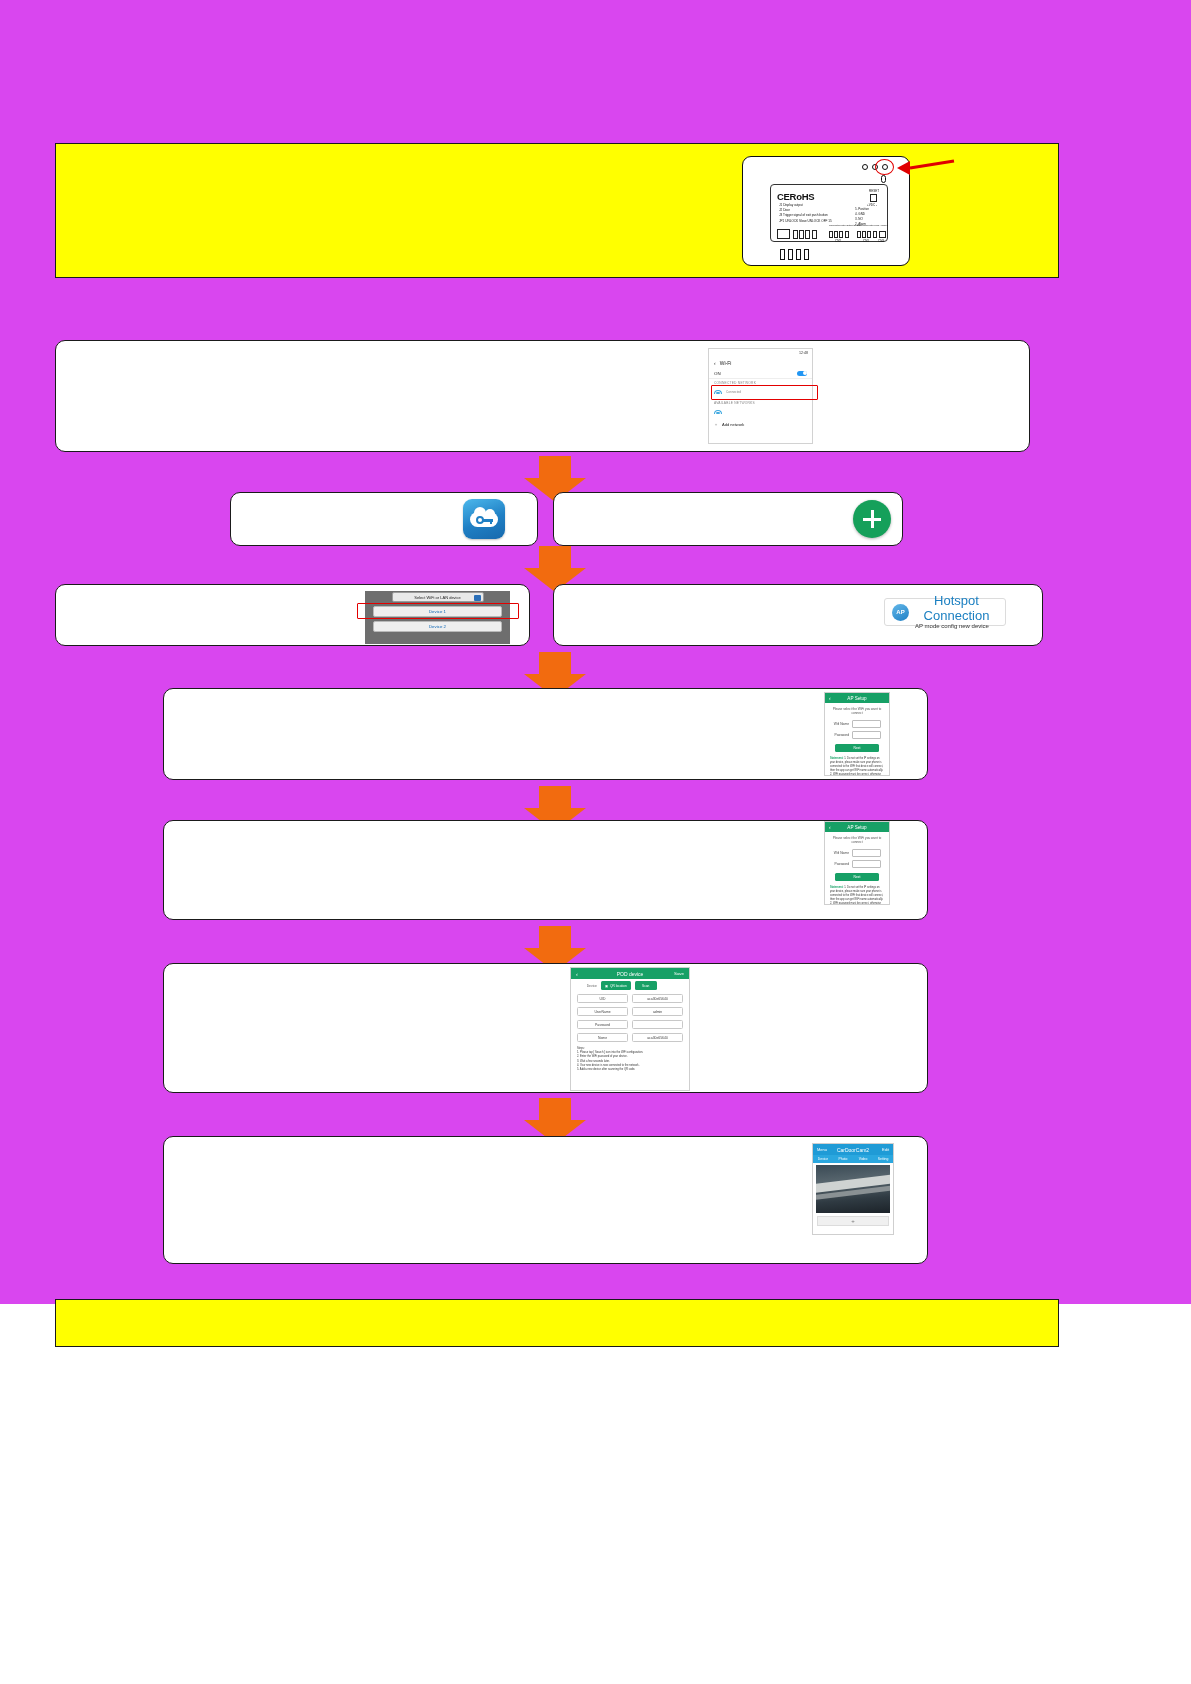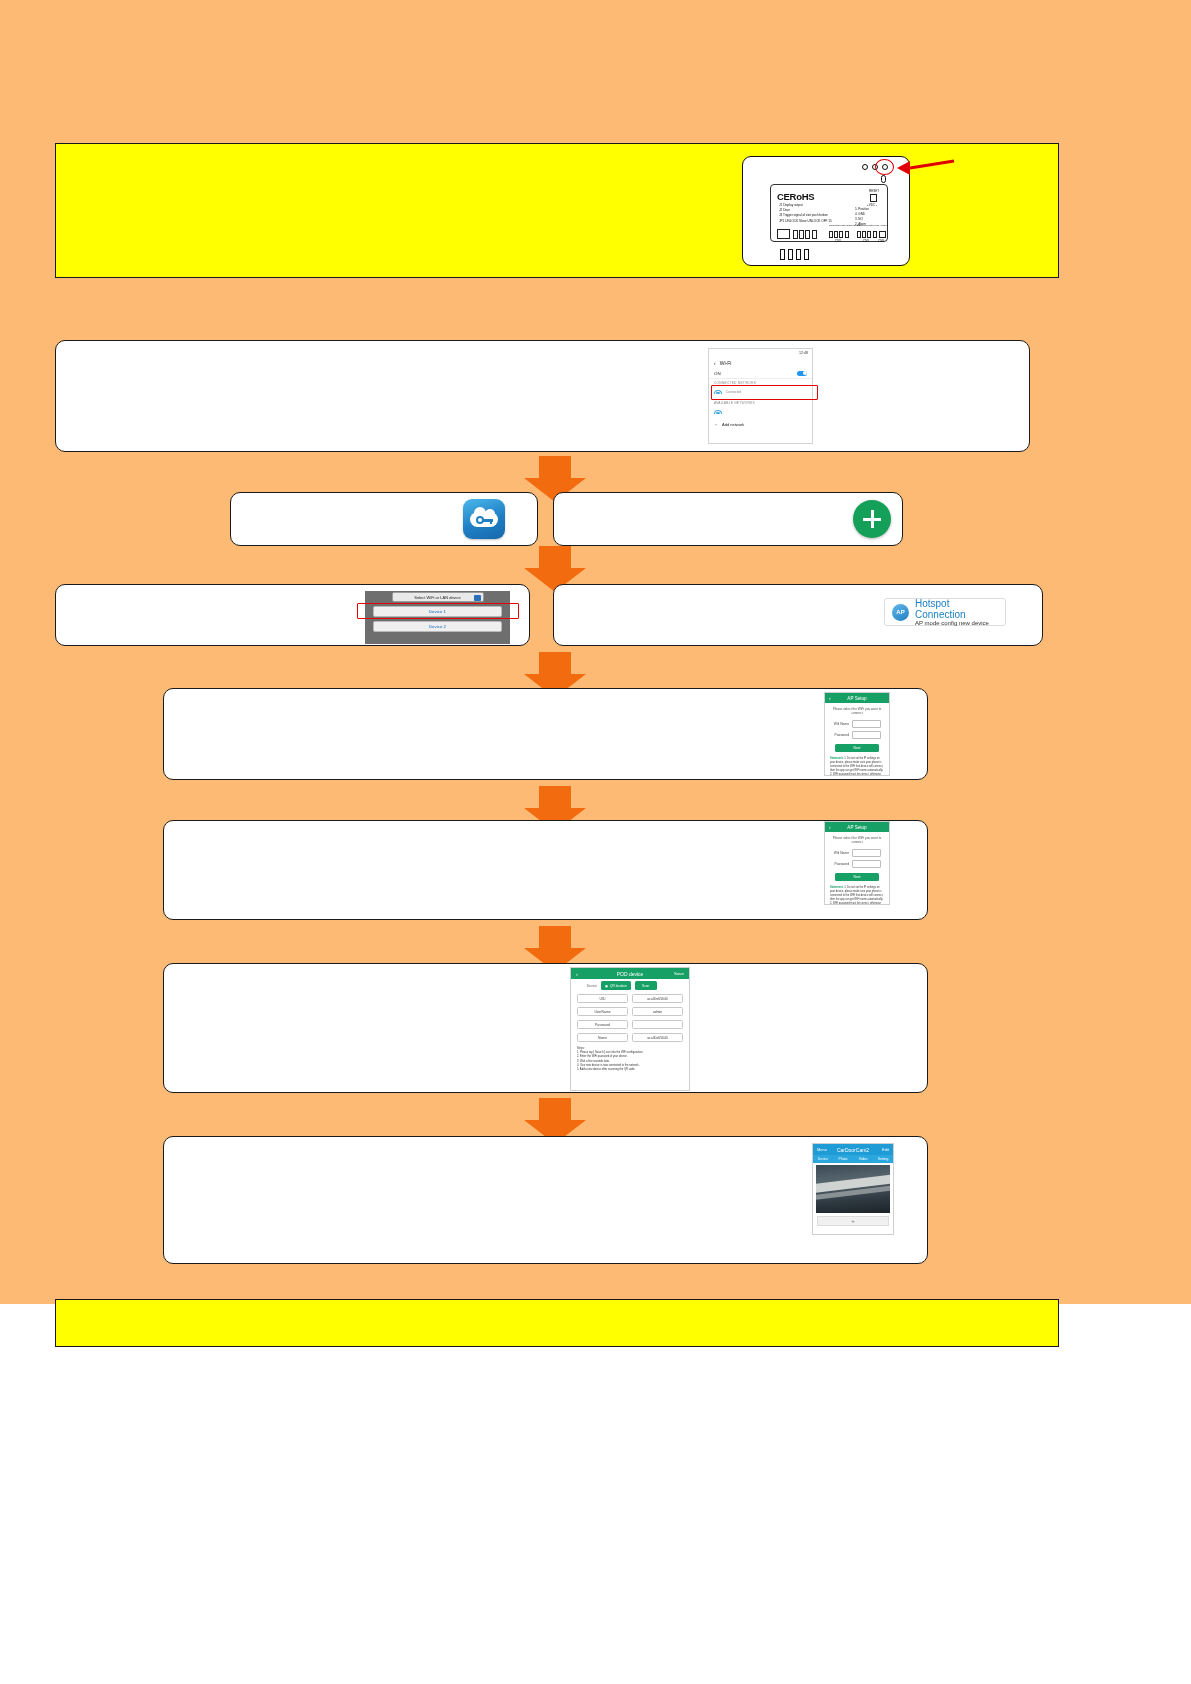--- a/index.html
+++ b/index.html
@@ -2,21 +2,21 @@
 <html><head>
 <meta charset="utf-8">
 <style>
   * { box-sizing: border-box; margin: 0; padding: 0; }
   html, body {
     width: 1191px; height: 1684px;
     background: #ffffff;
     font-family: "Liberation Sans", sans-serif;
     overflow: hidden;
   }
-  .page { position: relative; width: 1191px; height: 1304px; background:#fdba74;padding-left:24px; }
+  .page { position: relative; width: 1191px; height: 1304px; background:#d946ef;padding-left:24px; }
 
   
   .panel {
     position: absolute;
     background: #ffffff;
     border: 1px solid #1a1a1a;
     border-radius: 10px;
   }
 
   
@@ -211,21 +211,21 @@
   .hotspot {
     position:absolute; background:#fff; border:1px solid #dcdcdc;
     border-radius:3px; display:flex; align-items:center; gap:6px; padding: 0 7px;
   }
   .hotspot .hs-badge{
     width: 17px; height: 17px; border-radius: 50%;
     background: linear-gradient(150deg,#63b8ea,#1f7fc4);
     display:flex;align-items:center;justify-content:center;
     color:#fff; font-size: 6px; font-weight:bold; flex:0 0 auto;
   }
-  .hotspot .hs-t1{ font-size: 10px; color:#1a7fc1; line-height:1.1; }
+  .hotspot .hs-t1{ font-size: 13px; color:#1a7fc1; line-height:1.1;text-align:center; }
   .hotspot .hs-t2{ font-size: 6px; color:#333; line-height:1.1; }
 
   
   .apshot { position:absolute; background:#fff; border:1px solid #cfcfcf; overflow:hidden; }
   .ap-topbar {
     height: 10px; background:#17a066; color:#fff;
     display:flex;align-items:center;justify-content:center;
     font-size: 4.6px; position:relative;
   }
   .ap-topbar .back { position:absolute; left:4px; font-size:5px; }

